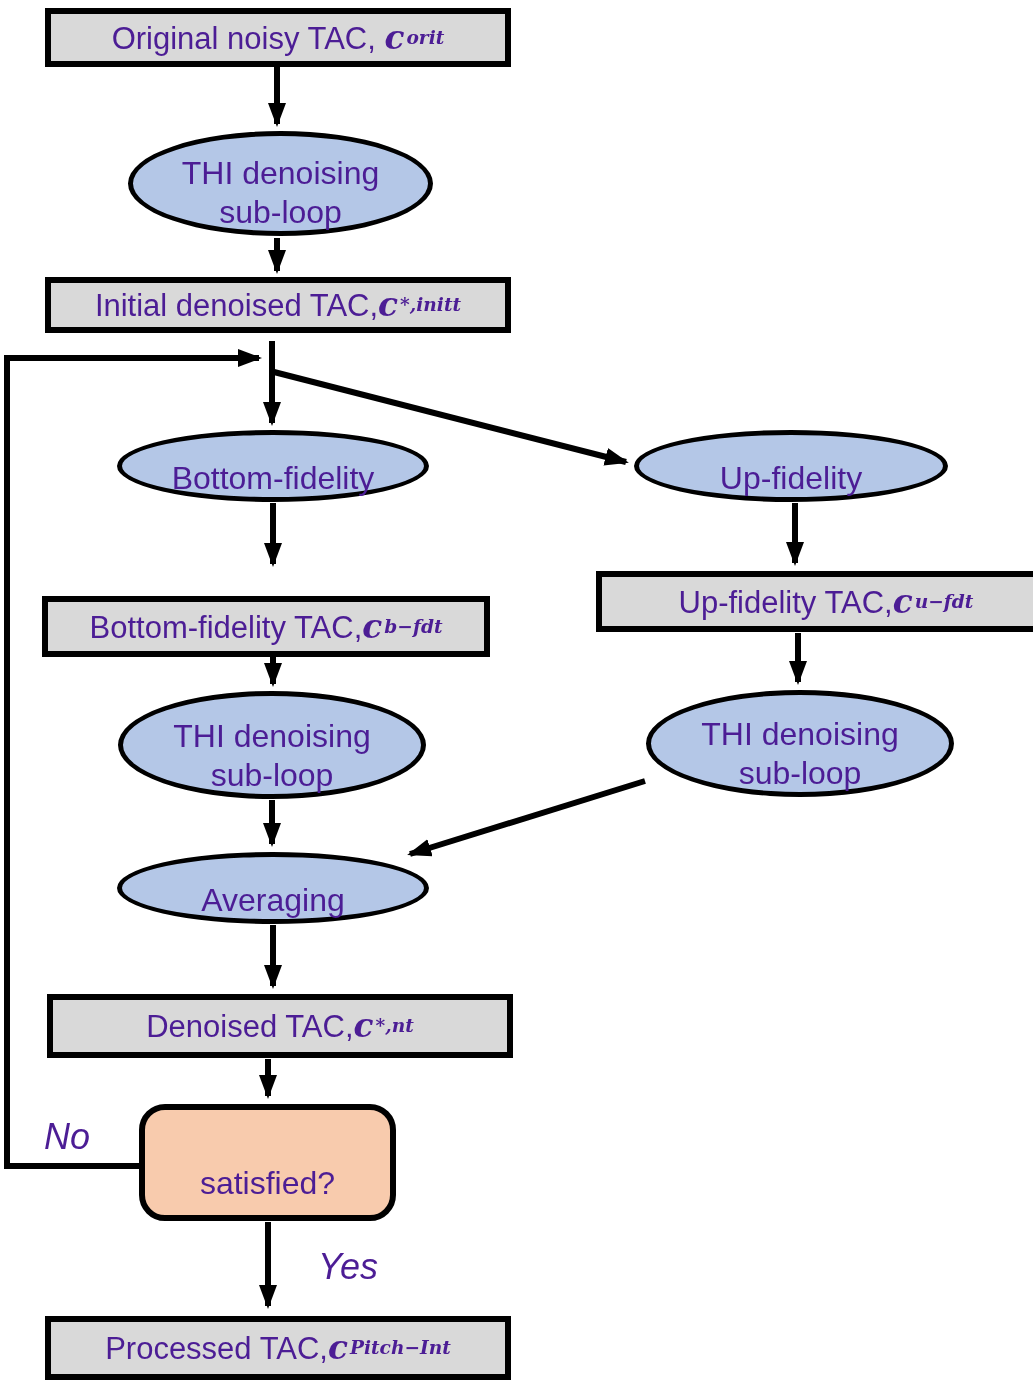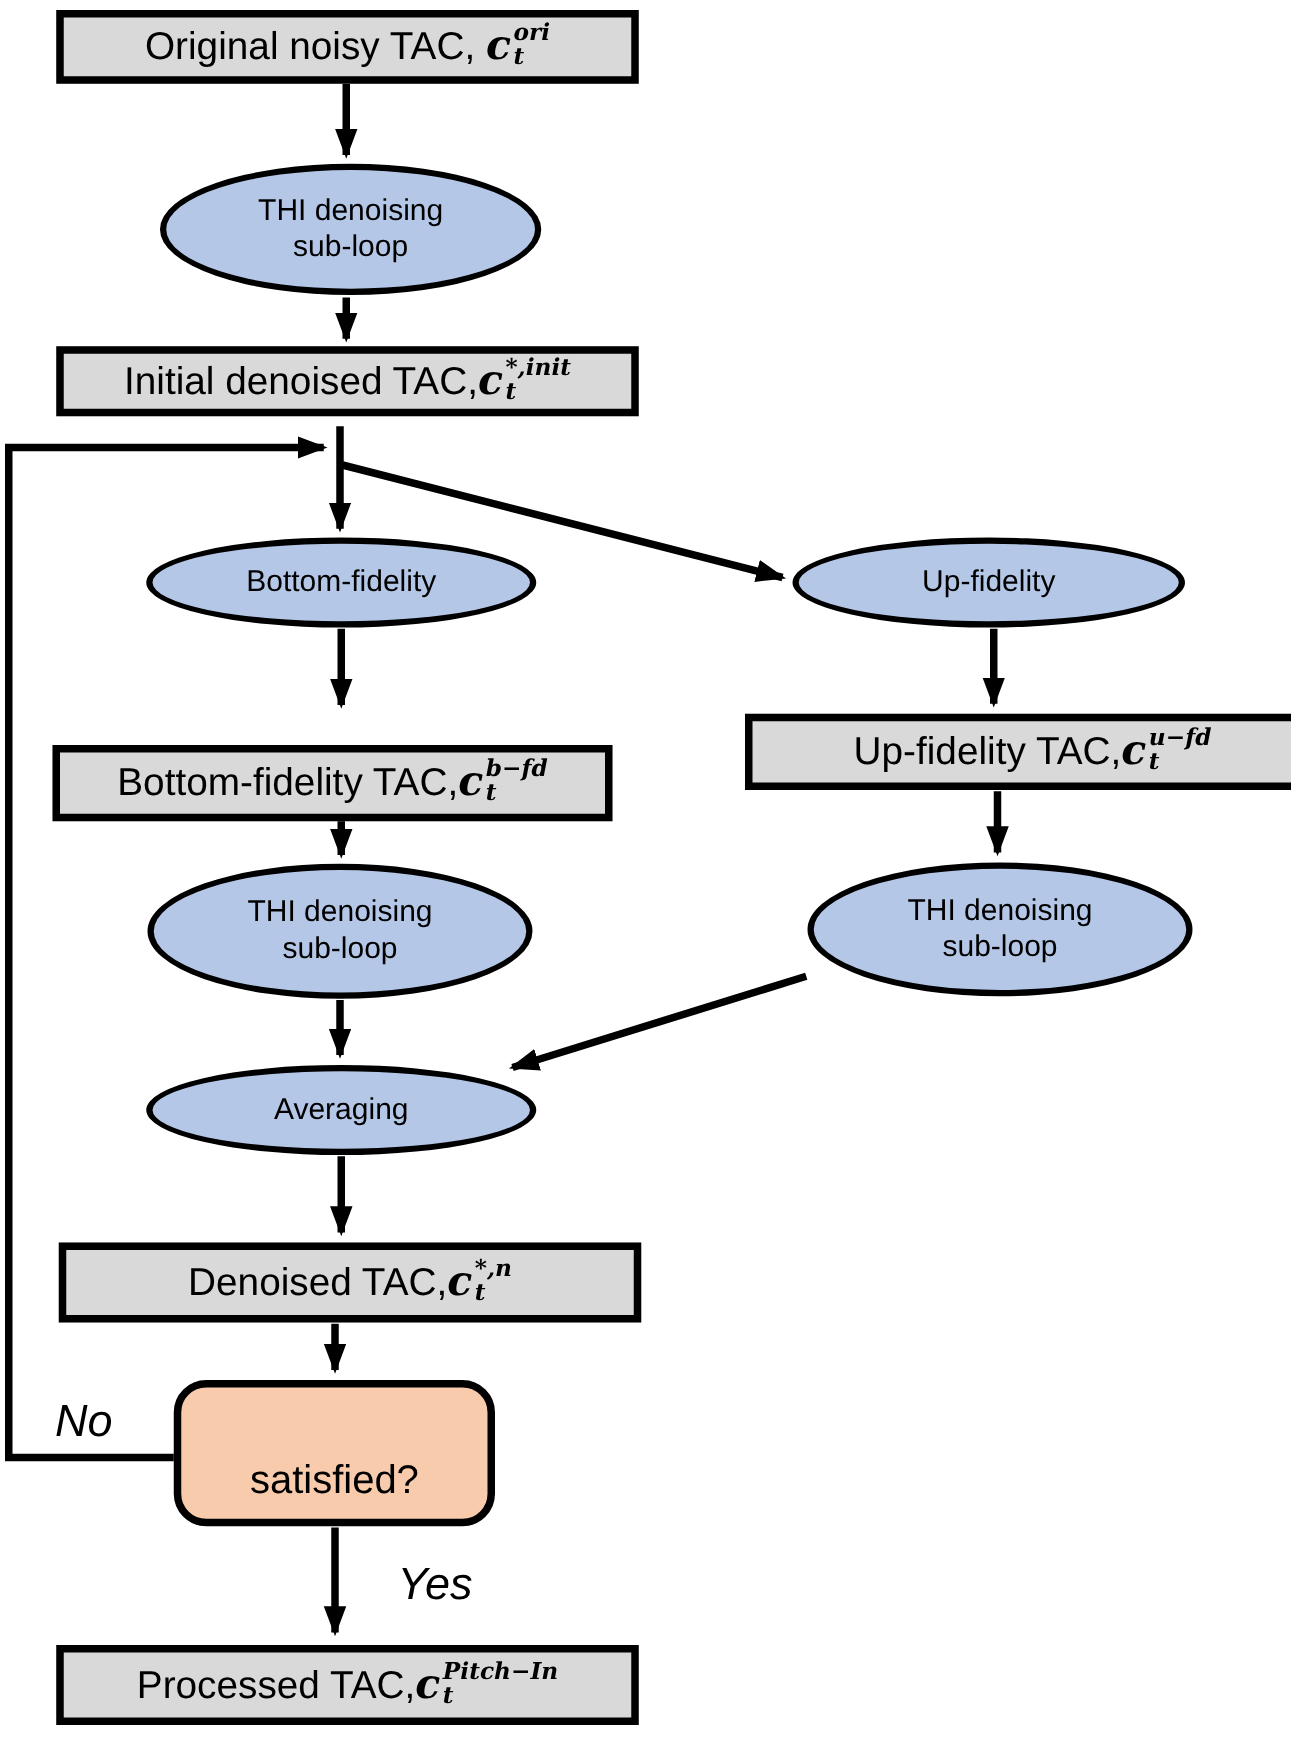--- a/index.html
+++ b/index.html
@@ -1,33 +1,33 @@
 <!DOCTYPE html>
 <html style="--box-fill: #d9d9d9; --ellipse-fill: #b4c7e7; --decision-fill: #f8cbad; --stroke: #000000;"><head>
 <meta charset="utf-8">
 <style>
   html,body{margin:0;padding:0;background:#ffffff;}
   .canvas{
     position:relative;width:1033px;height:1397px;background:#ffffff;
-    font-family:"Liberation Sans",sans-serif;color:#000000;overflow:hidden;
+    font-family:"Liberation Sans",sans-serif;color:#4c1d95;overflow:hidden;
   }
   .arrows{position:absolute;left:0;top:0;}
   .edge{stroke:var(--stroke,#000);stroke-width:6;fill:none;}
   .node{
     position:absolute;box-sizing:border-box;
     display:flex;align-items:center;justify-content:center;
     text-align:center;line-height:1.15;
   }
   .box{background:var(--box-fill,#d9d9d9);border:6px solid var(--stroke,#000);font-size:31px;}
-  .ellipse{background:var(--ellipse-fill,#b4c7e7);border:5px solid var(--stroke,#000);border-radius:50%;font-size:24px;line-height:1.2;}
+  .ellipse{background:var(--ellipse-fill,#b4c7e7);border:5px solid var(--stroke,#000);border-radius:50%;font-size:32px;line-height:1.2;align-items:flex-end;}
   .decision{background:var(--decision-fill,#f8cbad);border:6px solid var(--stroke,#000);border-radius:26px;font-size:32px;line-height:1.3;}
   .math{font-family:"DejaVu Serif","Liberation Serif",serif;font-style:italic;font-weight:bold;white-space:nowrap;}
   .mvar{font-size:1.06em;}
   .ss{
-    display:inline-flex;flex-direction:column;align-items:flex-start;
+    display:inline-flex;flex-direction:row;align-items:flex-start;
     vertical-align:middle;line-height:1.02;font-size:0.60em;margin-left:2px;
     transform:translateY(-2px);
   }
   .edge-label{position:absolute;font-style:italic;font-size:36px;}
 </style>
 </head>
 <body>
 
 <div class="canvas">
 

